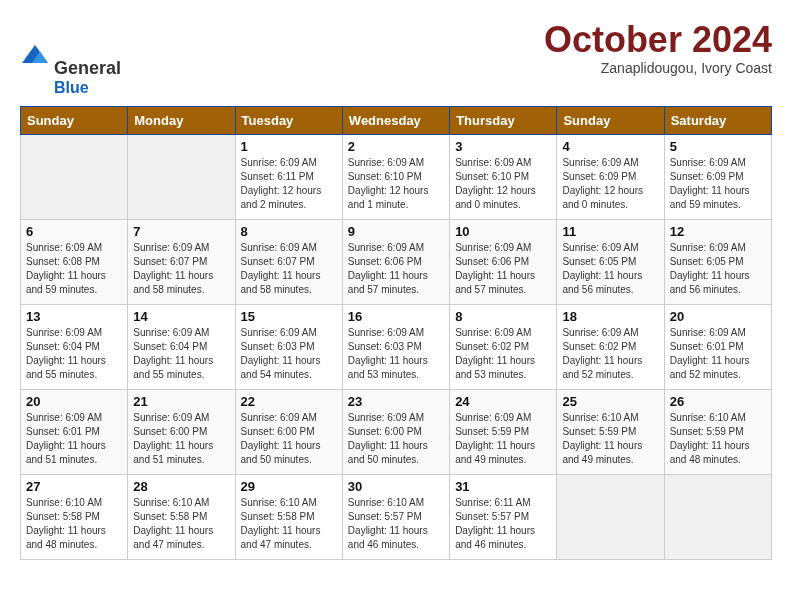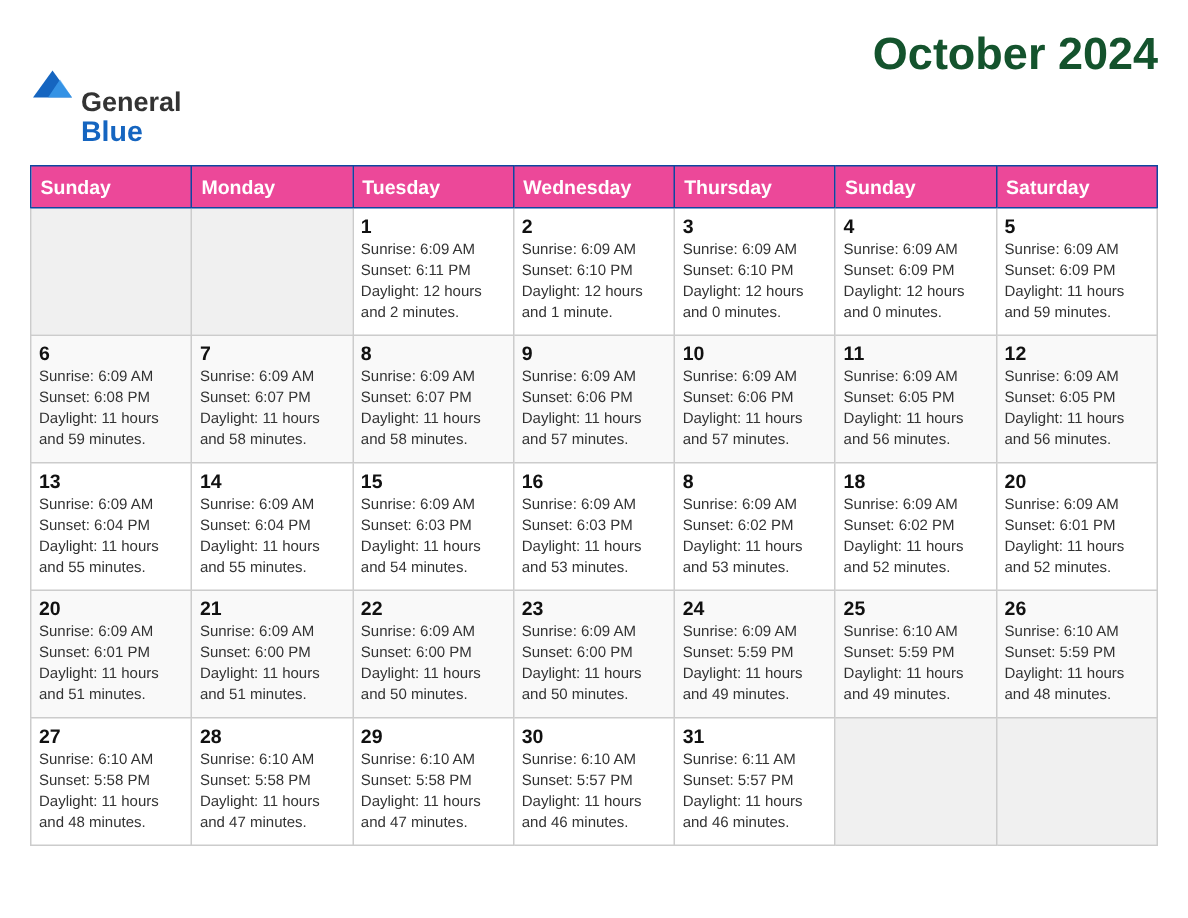--- a/index.html
+++ b/index.html
@@ -25,49 +25,49 @@
       flex-direction: column;
       line-height: 1.1;
       margin-top: 39px;
     }
     .logo-general {
       font-size: 18px;
       font-weight: bold;
       color: #333;
     }
     .logo-blue {
-      font-size: 19px;
+      font-size: 16px;
       font-weight: bold;
       color: #1565C0;
     }
     .logo-icon {
       width: 30px;
       height: 30px;
       margin-right: 4px;
     }
     .title-block {
       text-align: right;
     }
     .month-title {
-      font-size: 30px;
-      font-weight: bold;
-      color: #14532d;
+      font-size: 36px;
+      font-weight: bold;
+      color: #7f1d1d;
       line-height: 1.1;
     }
     .subtitle {
       font-size: 14px;
       color: #444;
     }
     table {
       width: 100%;
       border-collapse: collapse;
       table-layout: fixed;
     }
     th {
-      background-color: #ec4899;
+      background-color: #a16207;
       color: #fff;
       text-align: left;
       padding: 6px 6px;
       font-size: 13px;
       font-weight: bold;
       border: 1px solid #0d47a1;
     }
     td {
       border: 1px solid #ccc;
       vertical-align: top;
@@ -105,20 +105,21 @@
       <polygon points="15,2 28,20 2,20" fill="#1565C0"></polygon>
       <polygon points="20,8 28,20 12,20" fill="#42a5f5" opacity="0.7"></polygon>
     </svg>
     <div class="logo-text">
       <span class="logo-general">General</span>
       <span class="logo-blue">Blue</span>
     </div>
   </div>
   <div class="title-block">
     <div class="month-title">October 2024</div>
+    <div class="subtitle">Zanaplidougou, Ivory Coast</div>
   </div>
 </div>
 
 <table>
   <thead>
     <tr>
       <th>Sunday</th>
       <th>Monday</th>
       <th>Tuesday</th>
       <th>Wednesday</th>

